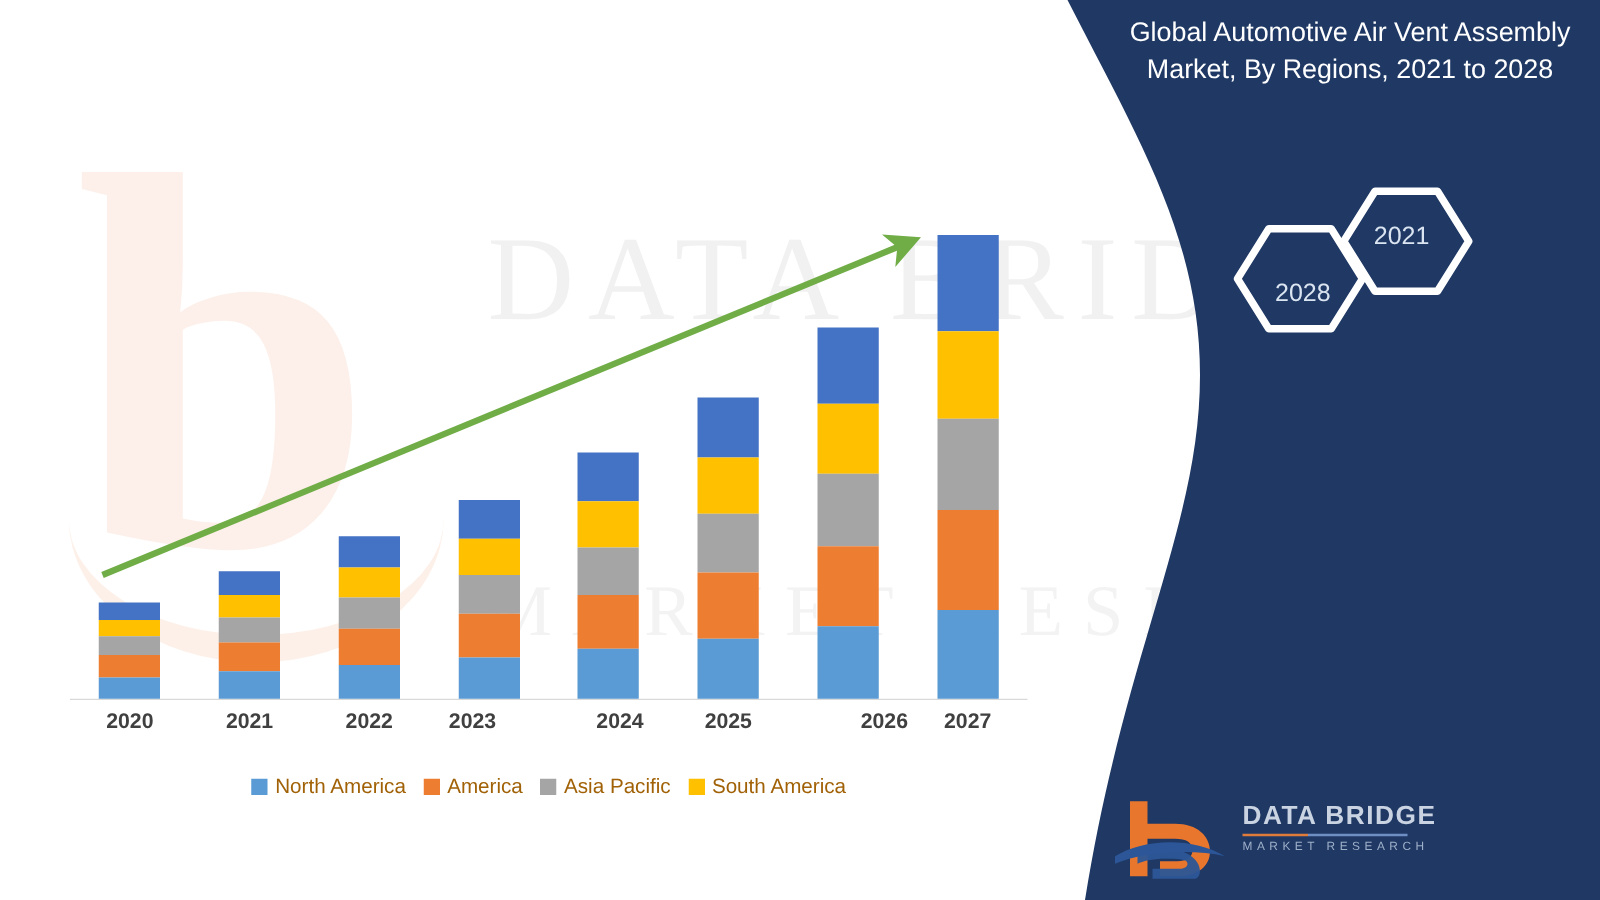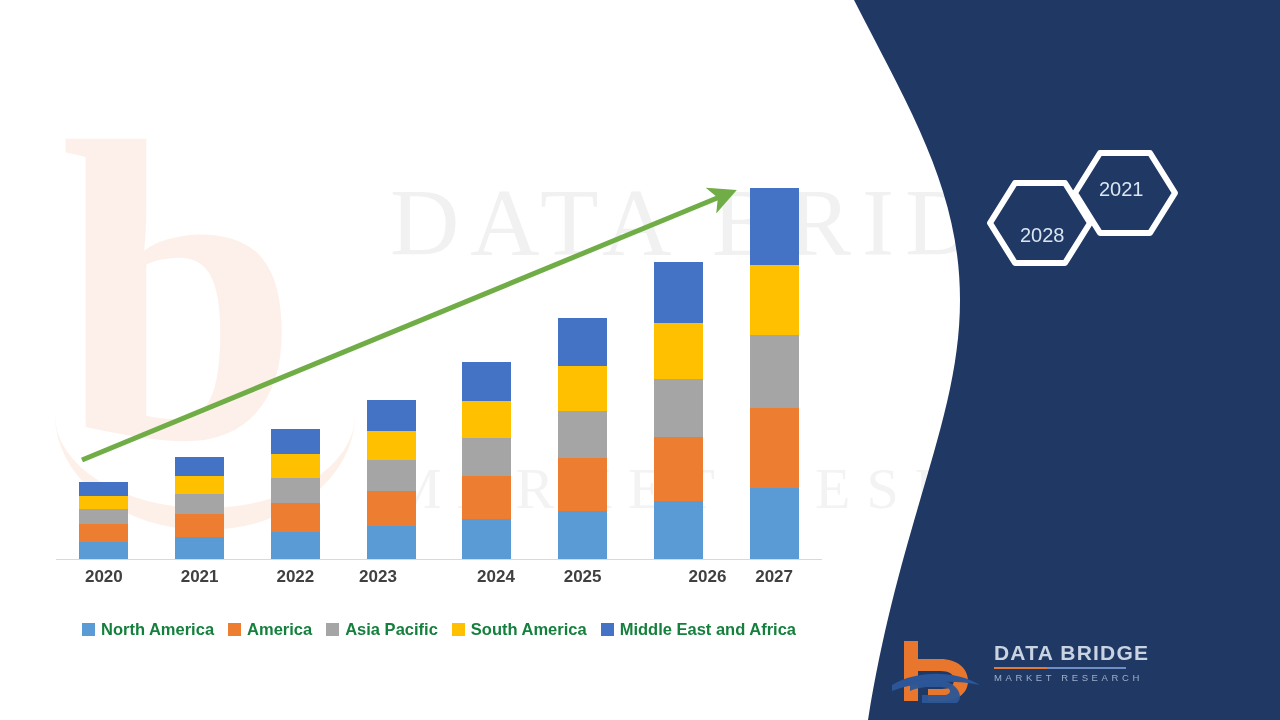--- a/index.html
+++ b/index.html
@@ -188,23 +188,23 @@
     left: 56px; top: 616px;
     width: 766px; height: 26px;
     display: flex;
     align-items: center;
     justify-content: center;
     gap: 14px;
   }
   .legend-item { display: flex; align-items: center; gap: 6px; }
   .legend-swatch { width: 13px; height: 13px; display: inline-block; }
   .legend-label {
-    color: #15803d;
+    color: #a16207;
     font-size: 16.5px;
-    font-weight: bold;
+    font-weight: normal;
     font-family: "Liberation Sans", sans-serif;
     white-space: nowrap;
   }
 
   .arrow-layer { position: absolute; inset: 0; pointer-events: none; }
 </style>
 </head>
 <body>
 
 <div id="root">
@@ -309,32 +309,29 @@
         <span class="legend-label">America</span>
       </div>
       <div class="legend-item">
         <span class="legend-swatch" style="background: rgb(165, 165, 165);"></span>
         <span class="legend-label">Asia Pacific</span>
       </div>
       <div class="legend-item">
         <span class="legend-swatch" style="background: rgb(255, 192, 0);"></span>
         <span class="legend-label">South America</span>
       </div>
-      <div class="legend-item">
-        <span class="legend-swatch" style="background: rgb(68, 114, 196);"></span>
-        <span class="legend-label">Middle East and Africa</span>
-      </div>
     </div>
 
   <div class="right-panel">
     <svg class="panel-shape" width="470" height="720">
       <path id="panelpath" d="M 470,0 L 44,0 C 100,110 150,190 150,300 C 150,420 90,520 58,720 L 470,720 Z" fill="#1f3864"></path>
     </svg>
 
     <div class="panel-content">
+      <div class="panel-title">Global Automotive Air Vent Assembly Market, By Regions, 2021 to 2028</div>
 
       <div class="hexwrap">
         <svg width="220" height="125">
 
           <polygon points="120,8 170,8 195,48 170,88 120,88 95,48" fill="#1f3864" stroke="#ffffff" stroke-width="6" stroke-linejoin="round"></polygon>
 
           <polygon points="35,38 85,38 110,78 85,118 35,118 10,78" fill="#1f3864" stroke="#ffffff" stroke-width="6" stroke-linejoin="round"></polygon>
         </svg>
         <div class="hex-label y2021">2021</div>
         <div class="hex-label y2028">2028</div>

